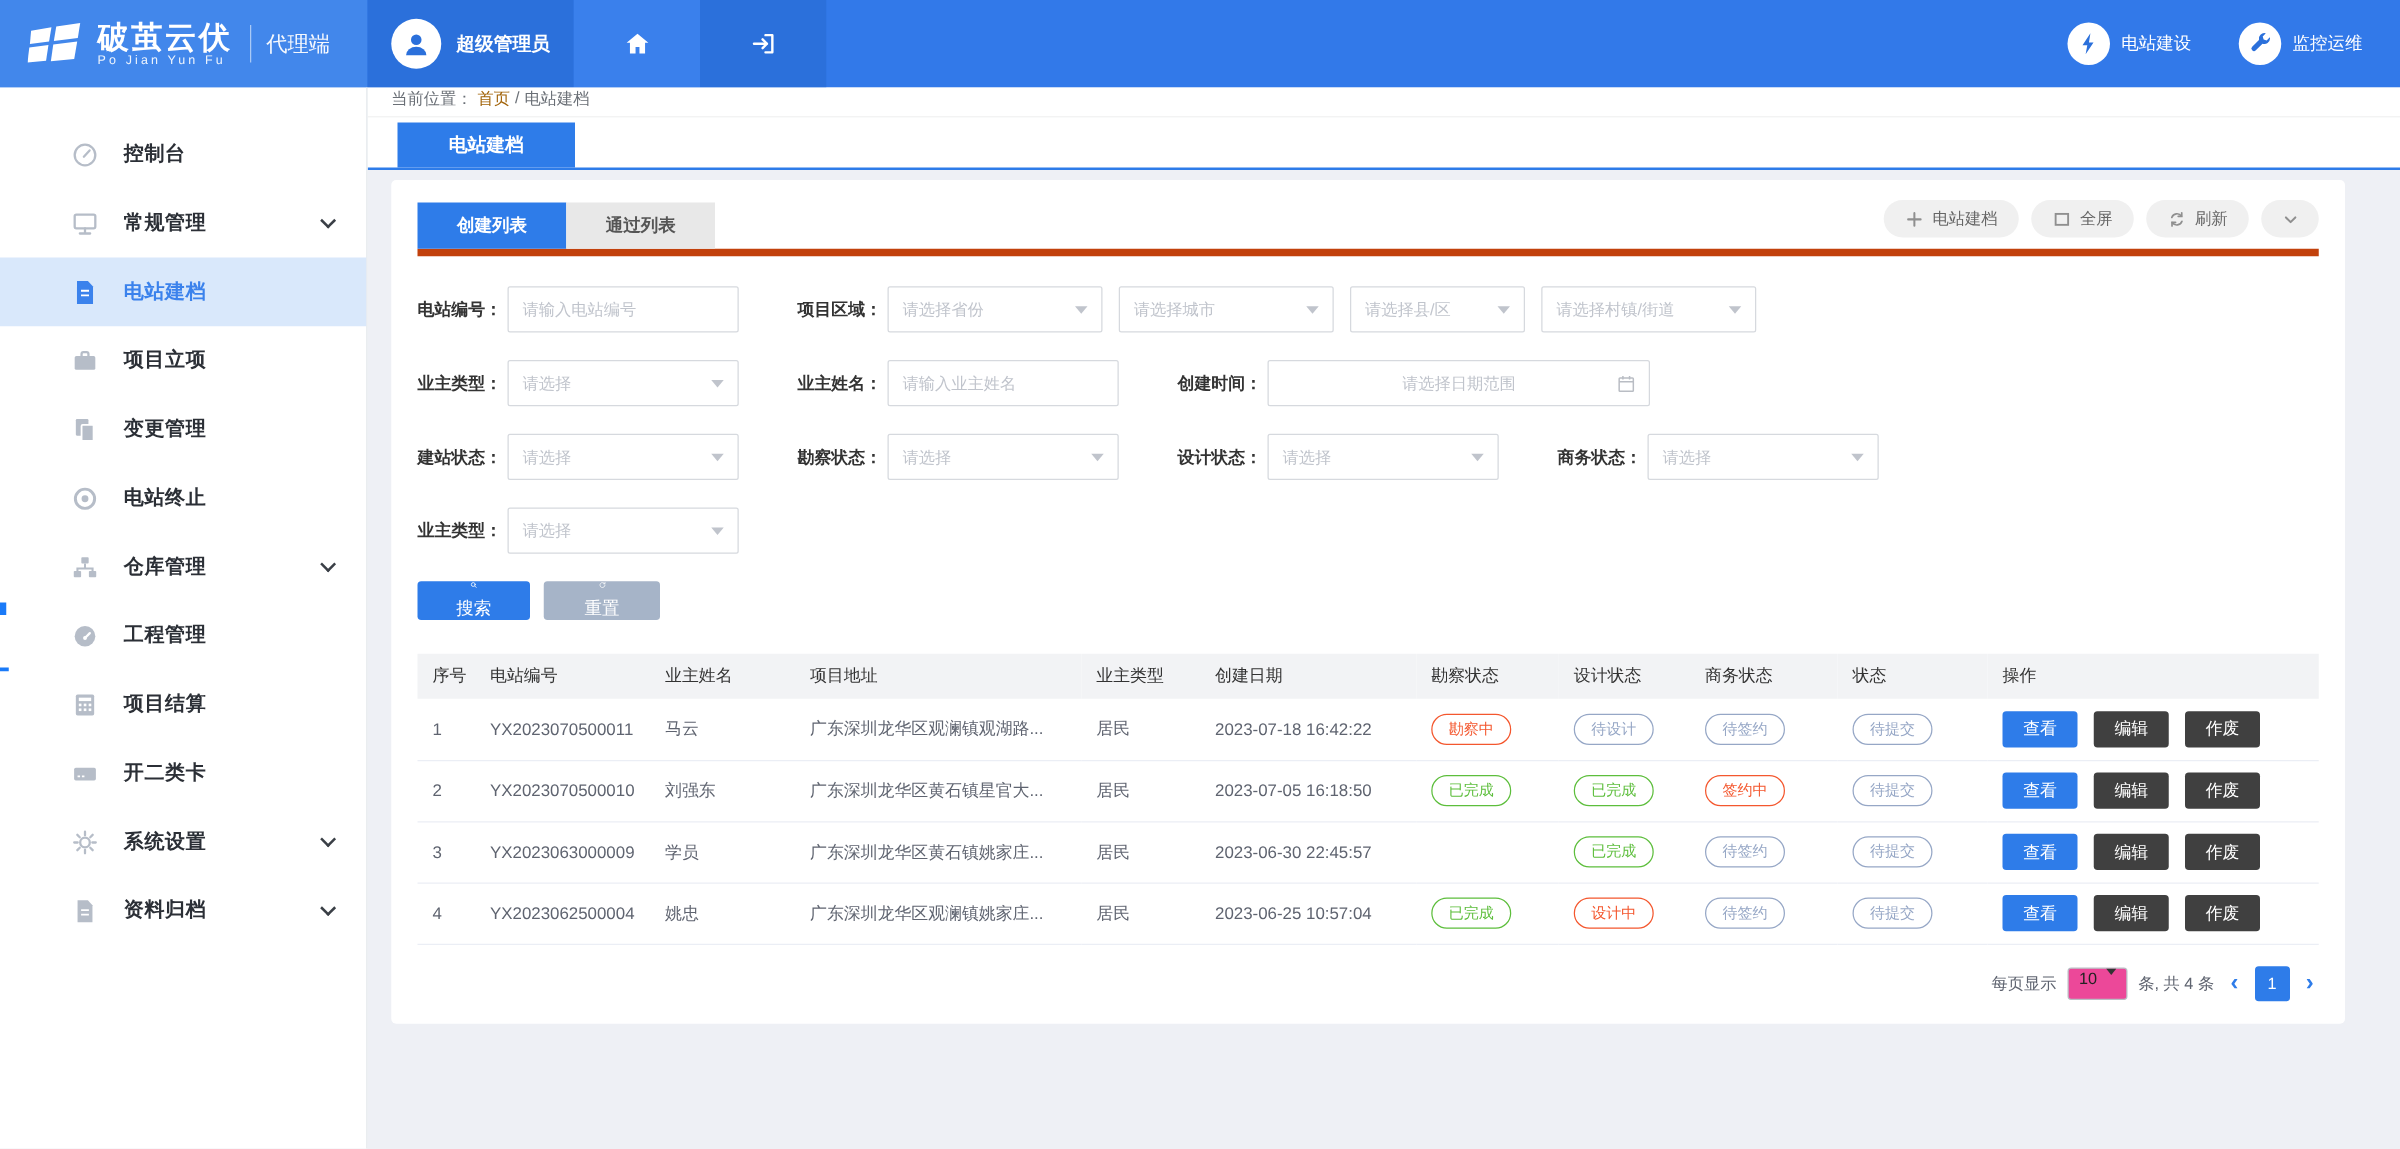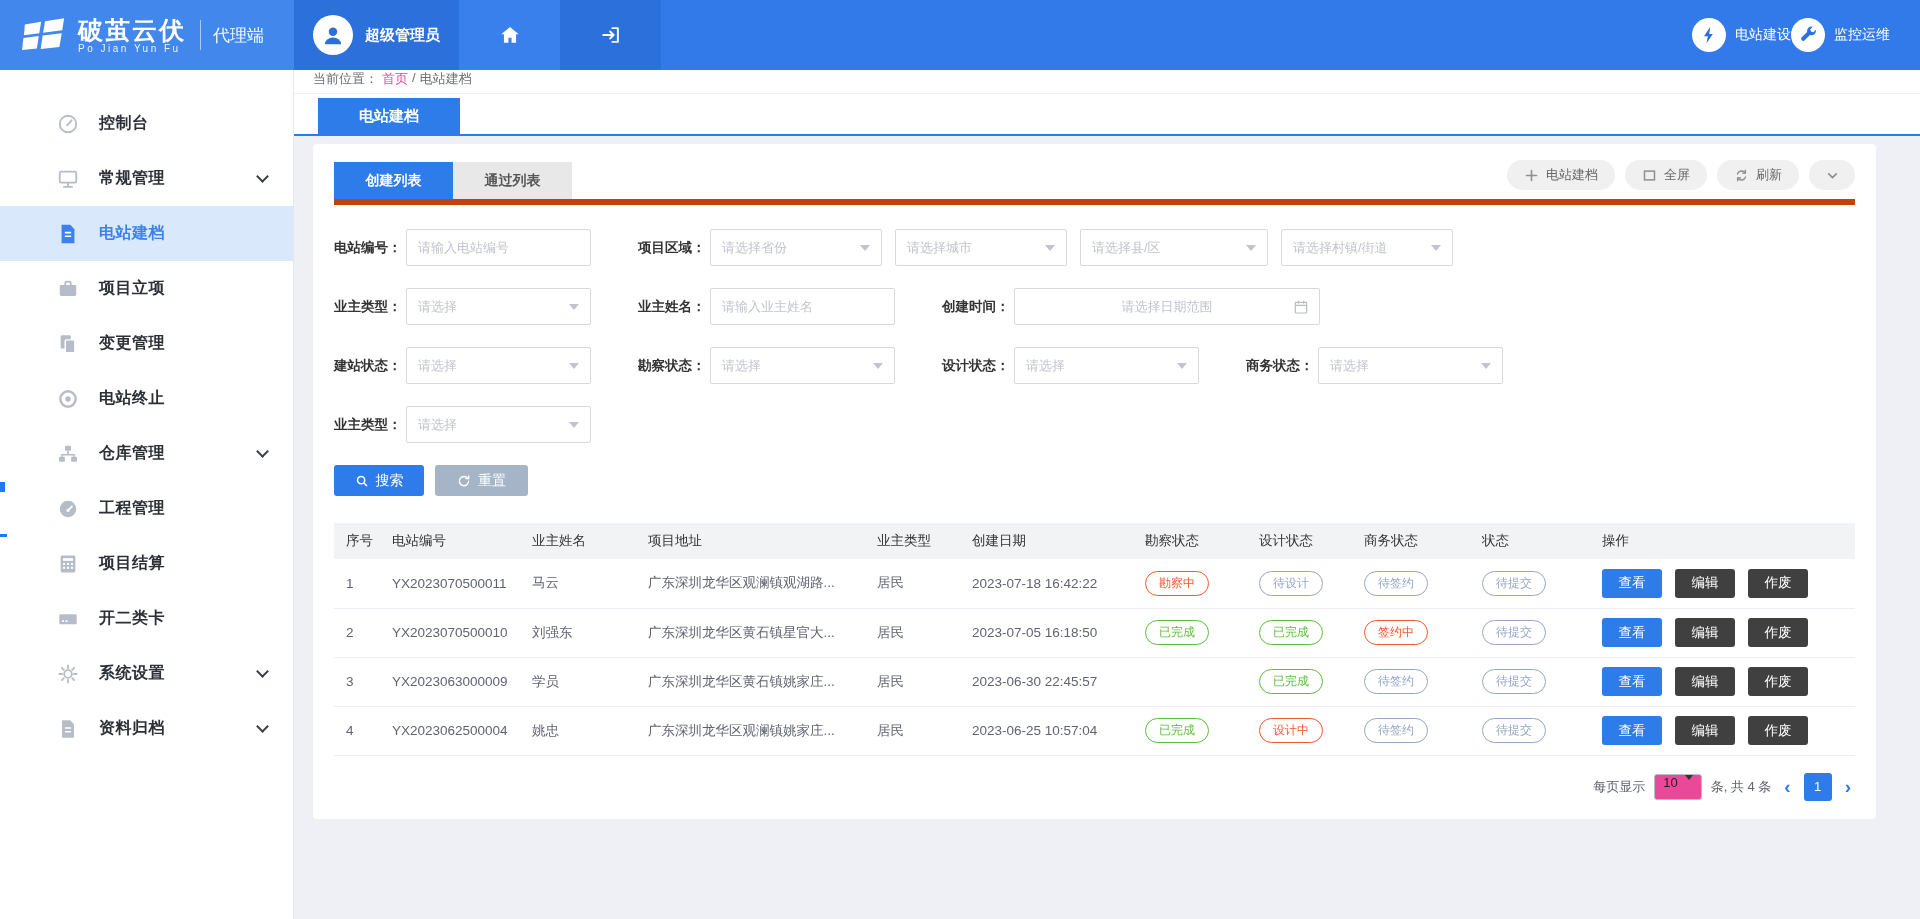--- a/index.html
+++ b/index.html
@@ -16,41 +16,41 @@
   .logo-tag { font-size:17px; font-weight:400; opacity:.95; }
   .user-block { width:165px; background:#2b70db; display:flex; align-items:center; justify-content:center; gap:12px; cursor:pointer; flex:none;}
   .avatar { width:40px; height:40px; border-radius:50%; background:#fff; display:flex; align-items:center; justify-content:center; color:#2b70db; }
   .avatar svg { width:26px; height:26px; }
   .user-name { font-size:15px; font-weight:600; }
   .hdr-btn { width:101px; display:flex; align-items:center; justify-content:center; cursor:pointer; flex:none;}
   .hdr-btn.home { background:#3a80ec; }
   .hdr-btn.logout { background:#2b70db; }
   .hdr-btn svg { width:22px; height:22px; }
   .hdr-spacer { flex:1; }
-  .hdr-nav { display:flex; align-items:center; padding-right:30px; }
+  .hdr-nav { display:flex; align-items:center; gap:38px; padding-right:30px; }
   .hdr-nav .nav-item { display:flex; align-items:center; gap:9px; cursor:pointer; }
   .nav-circle { width:34px; height:34px; border-radius:50%; background:#fff; color:#2b70db; display:flex; align-items:center; justify-content:center; }
   .nav-circle svg { width:20px; height:20px; }
   .nav-label { font-size:14px; }
 
   
   .body-row { display:flex; height:849px; }
   .sidebar { width:294px; background:#fff; border-right:1px solid #e4e7ec; flex:none; position:relative; padding-top:26px;}
   .side-item { height:55px; display:flex; align-items:center; padding:0 26px 0 57px; cursor:pointer; color:#2b2f36; position:relative;}
   .side-item .s-icon { width:22px; height:22px; margin-right:20px; color:#b6bdc8; flex:none; }
   .side-item .s-icon svg { width:22px; height:22px; display:block; }
   .side-item .s-label { font-size:16px; font-weight:700; letter-spacing:.5px; }
   .side-item.active { background:#d9e8fb; color:#3b82ec; }
   .side-item.active .s-icon { color:#3b82ec; }
   .side-item .chev { margin-left:auto; width:9px; height:9px; border-right:2px solid #3a3f46; border-bottom:2px solid #3a3f46; transform:rotate(45deg); margin-top:-4px;}
   .scroll-mark { position:absolute; left:0; background:#1a7af8; }
 
   .main { flex:1; display:flex; flex-direction:column; min-width:0; }
   .breadcrumb-bar { height:24px; background:#fff; display:flex; padding-left:19px; font-size:13px; color:#6a6f76; border-bottom:1px solid #f0f0f0; gap:4px;}
-  .breadcrumb-bar a { color:#ec4899; text-decoration:none; cursor:pointer;}
+  .breadcrumb-bar a { color:#a16207; text-decoration:none; cursor:pointer;}
   .pagetab-bar { height:42px; background:#fff; border-bottom:2px solid #2e7ce9; display:flex; align-items:flex-end; padding-left:24px; }
   .pagetab { width:142px; height:36px; background:#2e7ce9; color:#fff; font-size:15px; font-weight:600; display:flex; align-items:center; justify-content:center; cursor:pointer;}
 
   .content { flex:1; background:#eef0f5; padding:8px 44px 0 19px; }
   .panel { background:#fff; border-radius:4px; width:1563px; min-height:672px; padding:16px 21px 18px 21px; }
 
   .panel-head { display:flex; align-items:flex-end; border-bottom:6px solid #c2410c; }
   .panel-tabs { display:flex; }
   .p-tab { width:119px; height:37px; display:flex; align-items:center; justify-content:center; font-size:14px; cursor:pointer; background:#e8e8e8; color:#555; font-weight:600;}
   .p-tab.active { background:#2e7ce9; color:#fff; }
@@ -65,21 +65,21 @@
   .f-group { display:flex; align-items:center; margin-right:47px; }
   .f-label { width:72px; font-size:13.5px; font-weight:700; color:#333; flex:none; white-space:nowrap;}
   .f-field { height:37px; border:1px solid #d6d9de; border-radius:2px; background:#fff; display:flex; align-items:center; padding:0 11px; position:relative; margin-right:13px;}
   .f-field:last-child { margin-right:0; }
   .f-field .ph { font-size:13px; color:#c0c4cc; white-space:nowrap; overflow:hidden;}
   .f-field .caret { position:absolute; right:11px; width:0; height:0; border-left:5px solid transparent; border-right:5px solid transparent; border-top:6px solid #c0c4cc; }
   .f-field .cal { position:absolute; right:10px; color:#b9bdc4;}
   .f-field .cal svg { width:16px; height:16px; display:block;}
 
   .actions-row { display:flex; gap:11px; margin-top:3px; }
-  .btn { height:31px; border:none; border-radius:3px; color:#fff; font-size:14px; display:flex; align-items:center; justify-content:center; gap:7px; cursor:pointer; font-family:inherit;}
+  .btn { height:31px; border:none; border-radius:3px; color:#fff; font-size:14px; display:flex; align-items:center; justify-content:center; gap:7px; cursor:pointer; font-family:inherit;flex-direction:column;}
   .btn svg { width:14px; height:14px; }
   .btn-search { width:90px; background:#2e7ce9; }
   .btn-reset { width:93px; background:#a6b4c8; }
 
   
   table { border-collapse:collapse; table-layout:fixed; width:1521px; margin-top:27px; }
   thead tr { background:#f2f3f5; height:36px; }
   th { font-size:13.5px; color:#333; font-weight:400; text-align:left; padding-left:12px; white-space:nowrap;}
   tbody tr { height:49px; border-bottom:1px solid #ebeef5; }
   td { font-size:13.5px; color:#5f6470; padding-left:12px; white-space:nowrap; overflow:hidden;}
@@ -361,21 +361,21 @@
                 <div class="f-group">
                   <span class="f-label">项目区域：</span>
                   <div class="f-field" style="width: 172px;">
                     <span class="ph">请选择省份</span>
                     <span class="caret"></span>
                   </div>
                   <div class="f-field" style="width: 172px;">
                     <span class="ph">请选择城市</span>
                     <span class="caret"></span>
                   </div>
-                  <div class="f-field" style="width: 188px;">
+                  <div class="f-field" style="width: 140px;">
                     <span class="ph">请选择县/区</span>
                     <span class="caret"></span>
                   </div>
                   <div class="f-field" style="width: 172px;">
                     <span class="ph">请选择村镇/街道</span>
                     <span class="caret"></span>
                   </div>
                 </div>
               </div>
               <div class="f-row">

